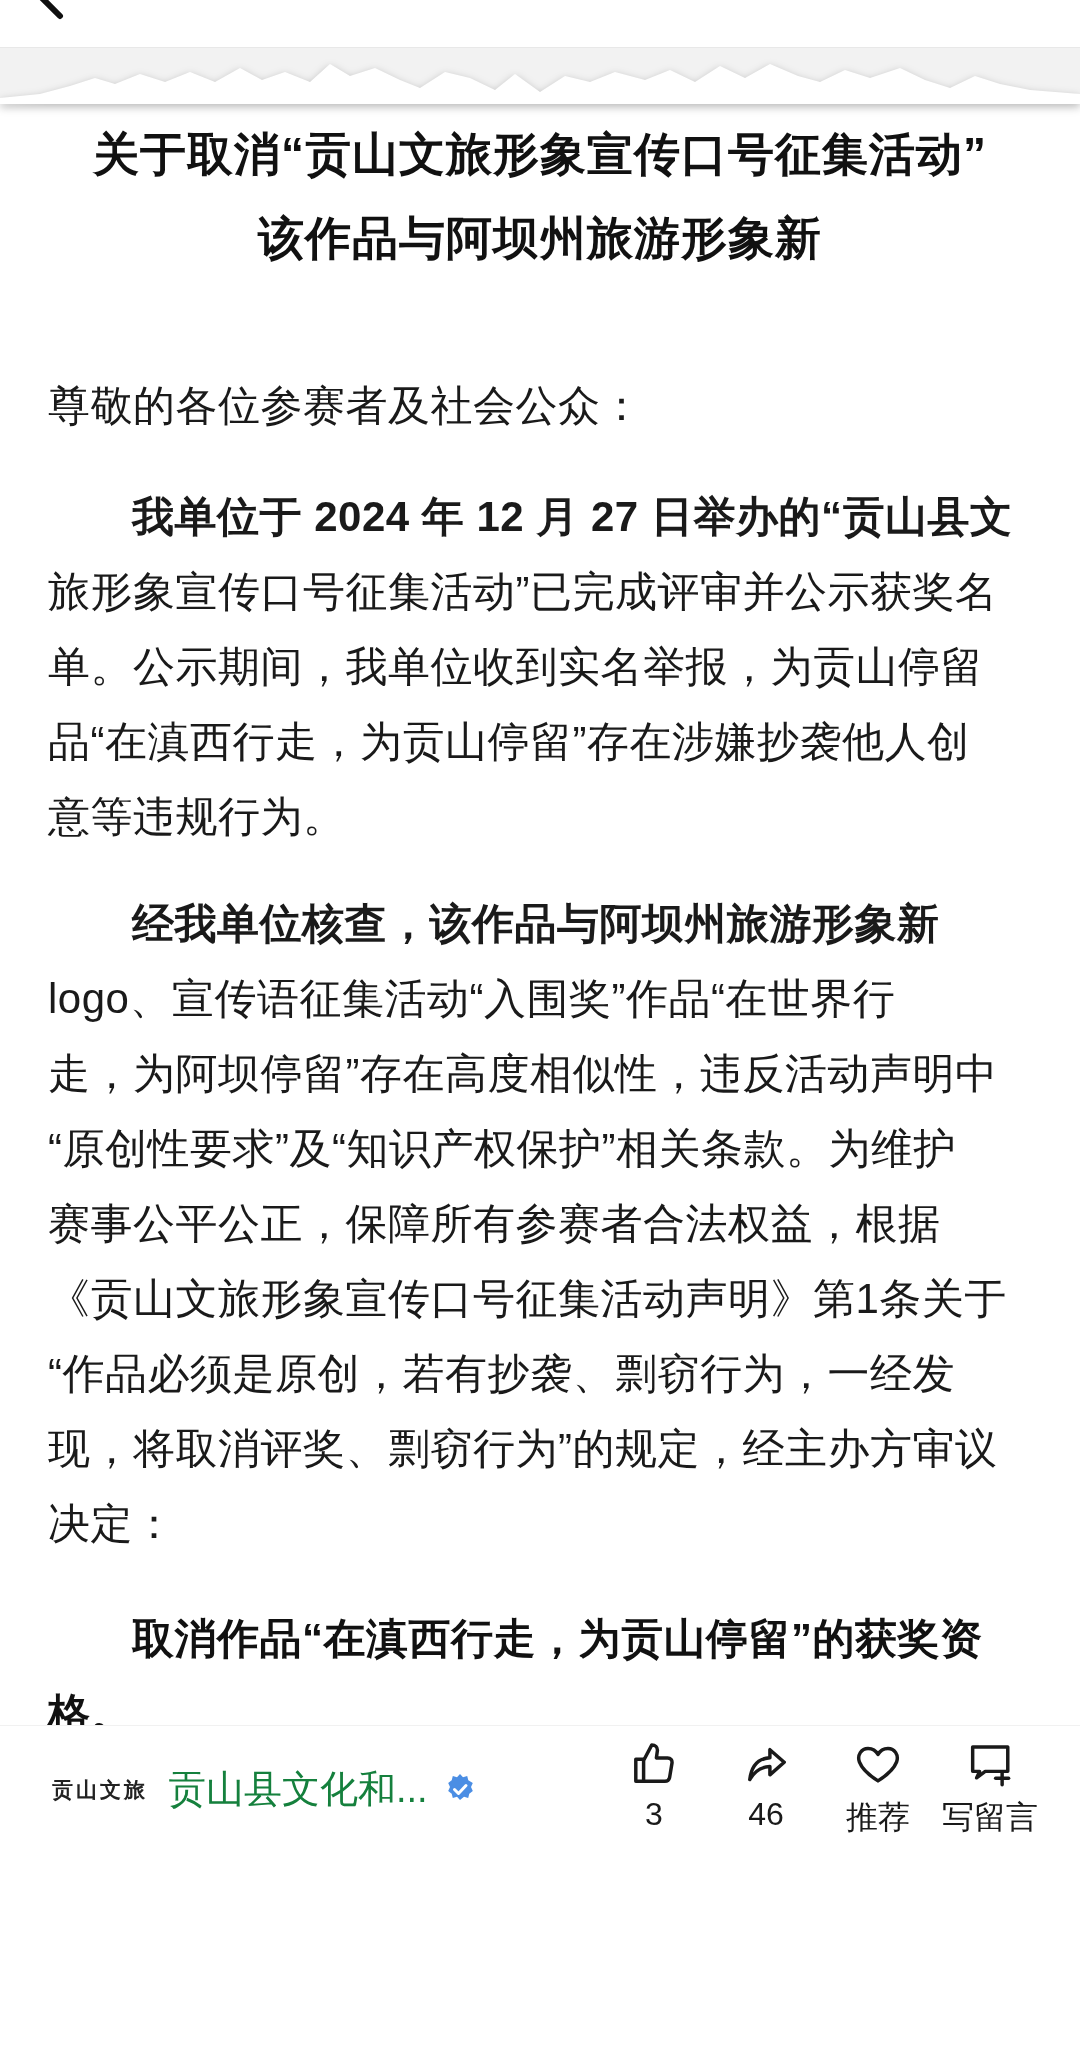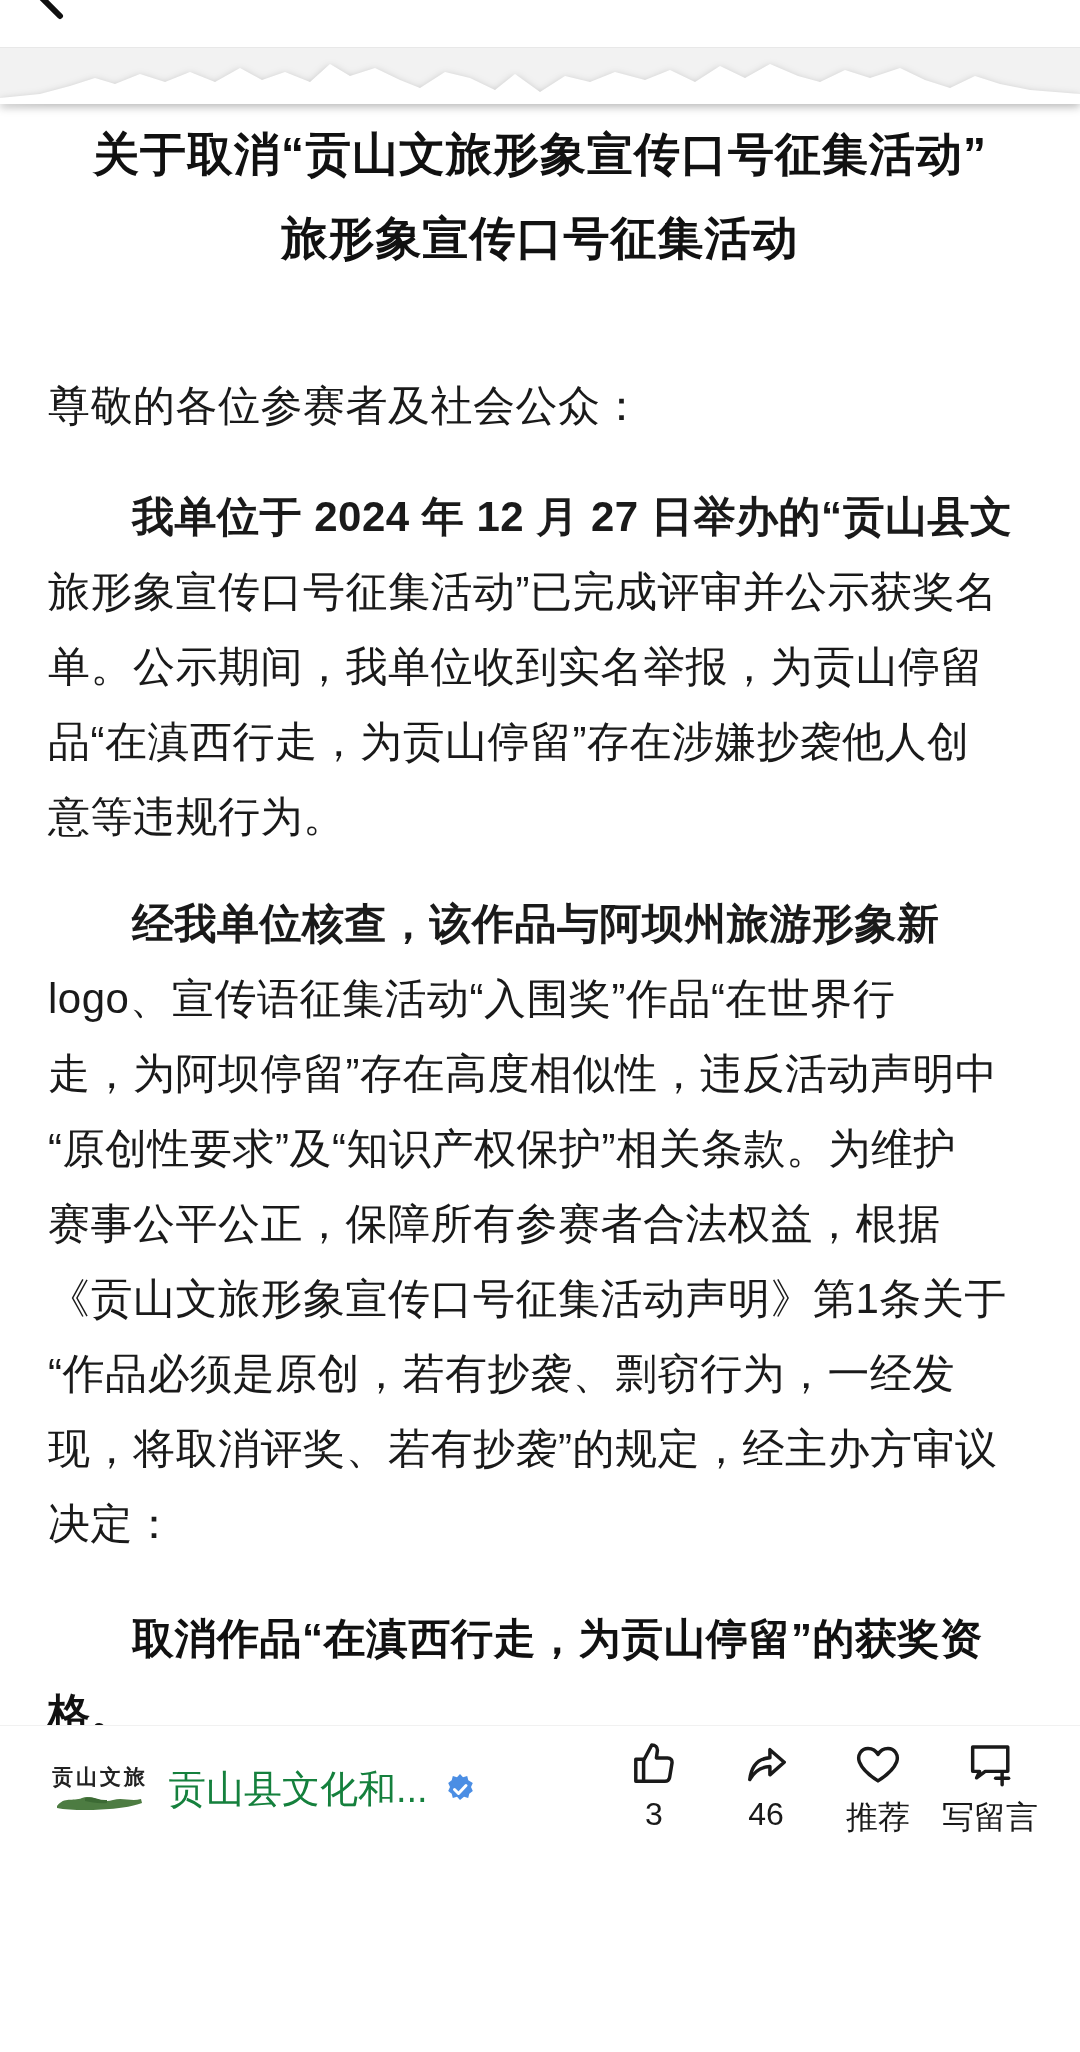--- a/index.html
+++ b/index.html
@@ -28,21 +28,21 @@
   .para.bold{font-weight:700;margin-top:40px;color:#111111;}
   .para .line.first{text-indent:2em;font-weight:bold;}
 
   
   .footer{
     position:absolute;left:0;bottom:0;width:1080px;height:127px;
     background:#ffffff;border-top:1px solid #f1f1f1;
     display:flex;align-items:center;padding:0 34px 0 52px;box-sizing:border-box;
   }
   .profile{display:flex;align-items:center;cursor:pointer;}
-  .logo{width:96px;display:flex;flex-direction:column;align-items:center;line-height:1;}
+  .logo{width:96px;display:flex;flex-direction:row;align-items:center;line-height:1;}
   .logo-text{font-family:"DejaVu Serif","Liberation Serif",serif;font-weight:700;font-size:21px;color:#222;letter-spacing:3px;white-space:nowrap;}
   .logo svg{display:block;margin-top:2px;}
   .account-name{margin-left:20px;font-size:38px;color:#15803d;white-space:nowrap;}
   .badge{margin-left:16px;width:32px;height:32px;}
   .actions{margin-left:auto;display:flex;align-items:flex-start;}
   .action{width:112px;display:flex;flex-direction:column;align-items:center;cursor:pointer;}
   .action svg{width:52px;height:52px;stroke:#1a1a1a;fill:none;stroke-width:1.6;stroke-linecap:round;stroke-linejoin:round;}
   .action .label{margin-top:6px;font-size:32px;color:#1a1a1a;white-space:nowrap;}
 </style>
 </head>
@@ -61,42 +61,42 @@
 
   <div class="tear-zone">
     <svg viewBox="0 0 1080 56" preserveAspectRatio="none">
       <path fill="#ffffff" d="M0,50 L40,46 L70,38 L95,30 L115,36 L140,26 L165,34 L190,24 L215,34 L240,20 L262,32 L285,24 L310,34 L330,16 L350,28 L375,20 L400,32 L420,40 L445,24 L470,30 L495,42 L515,26 L540,44 L565,28 L590,34 L615,24 L645,32 L670,22 L695,34 L720,18 L745,30 L770,16 L798,28 L820,34 L845,22 L870,30 L900,20 L925,32 L950,40 L975,28 L1000,36 L1030,42 L1080,46 L1080,56 L0,56 Z"></path>
     </svg>
   </div>
 
   <div class="content">
     <div class="title">
       <div>关于取消“贡山文旅形象宣传口号征集活动”</div>
-      <div>旅形象宣传口号征集活动</div>
+      <div>该作品与阿坝州旅游形象新</div>
     </div>
 
     <div class="greeting">尊敬的各位参赛者及社会公众：</div>
 
     <div>
         <div class="para">
           <div class="line first">我单位于 2024 年 12 月 27 日举办的“贡山县文</div>
           <div class="line">旅形象宣传口号征集活动”已完成评审并公示获奖名</div>
           <div class="line">单。公示期间，我单位收到实名举报，为贡山停留</div>
           <div class="line">品“在滇西行走，为贡山停留”存在涉嫌抄袭他人创</div>
           <div class="line">意等违规行为。</div>
         </div>
         <div class="para">
           <div class="line first">经我单位核查，该作品与阿坝州旅游形象新</div>
           <div class="line">logo、宣传语征集活动“入围奖”作品“在世界行</div>
           <div class="line">走，为阿坝停留”存在高度相似性，违反活动声明中</div>
           <div class="line">“原创性要求”及“知识产权保护”相关条款。为维护</div>
           <div class="line">赛事公平公正，保障所有参赛者合法权益，根据</div>
           <div class="line">《贡山文旅形象宣传口号征集活动声明》第1条关于</div>
           <div class="line">“作品必须是原创，若有抄袭、剽窃行为，一经发</div>
-          <div class="line">现，将取消评奖、若有抄袭”的规定，经主办方审议</div>
+          <div class="line">现，将取消评奖、剽窃行为”的规定，经主办方审议</div>
           <div class="line">决定：</div>
         </div>
         <div class="para bold">
           <div class="line first">取消作品“在滇西行走，为贡山停留”的获奖资</div>
           <div class="line">格。</div>
         </div>
         <div class="para">
           <div class="line first">特此通告。</div>
         </div>
       </div>

